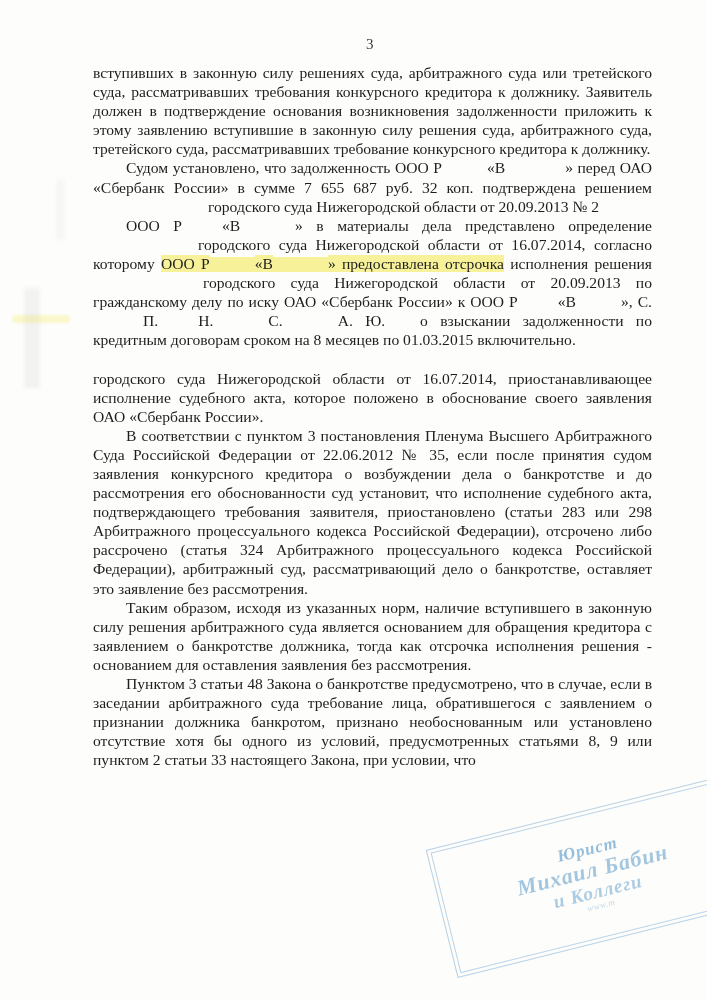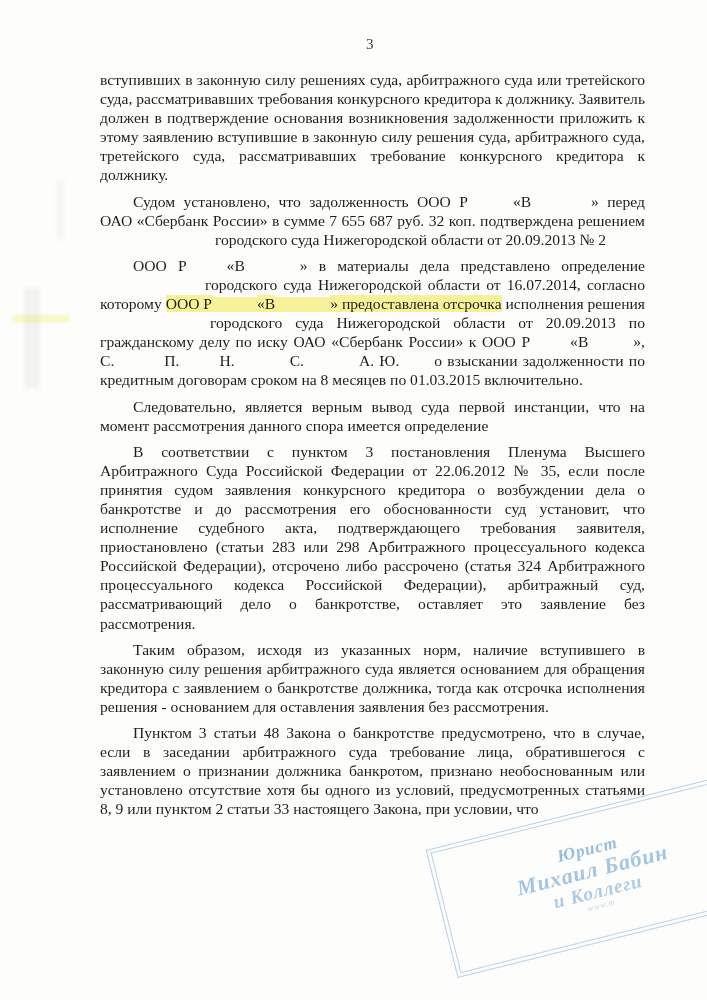--- a/index.html
+++ b/index.html
@@ -17,21 +17,21 @@
     font-size: 15px; color: #3a3a3a;
   }
 
   .doc {
     position: absolute; left: 93px; top: 63px; width: 559px;
     font-size: 15.6px; line-height: 19.1px;
     color: #1e1e1e;
     text-align: justify;
     z-index: 2;
   }
-  p.para { margin: 7px; }
+  p.para { margin: 0; }
   p.para.indent { text-indent: 33px; }
 
   .gap { display: inline-block; height: 12px; vertical-align: -2px; }
   .hl { background: #f7f29a; }
   span.gap.hl { height: 15px; vertical-align: -3px; }
 
   
   .stamp {
     position: absolute; left: 437px; top: 810px;
     width: 312px; height: 130px;
@@ -89,19 +89,19 @@
       <div class="stamp-line2">Михаил Бабин</div>
       <div class="stamp-line3">и Коллеги</div>
       <div class="stamp-url">www.m</div>
     </div>
   </div>
 
   <div class="doc">
       <p class="para"><span>вступивших в законную силу решениях суда, арбитражного суда или третейского суда, рассматривавших требования конкурсного кредитора к должнику. Заявитель должен в подтверждение основания возникновения задолженности приложить к этому заявлению вступившие в законную силу решения суда, арбитражного суда, третейского суда, рассматривавших требование конкурсного кредитора к должнику.</span></p>
       <p class="para indent"><span>Судом установлено, что задолженность ООО Р</span><span class="gap" style="width: 45px;"></span><span>«В</span><span class="gap" style="width: 60px;"></span><span>» перед ОАО «Сбербанк России» в сумме 7 655 687 руб. 32 коп. подтверждена решением</span><span class="gap" style="width: 115px;"></span><span>городского суда Нижегородской области от 20.09.2013 № 2</span></p>
       <p class="para indent"><span>ООО Р</span><span class="gap" style="width: 40px;"></span><span>«В</span><span class="gap" style="width: 55px;"></span><span>» в материалы дела представлено определение</span><span class="gap" style="width: 105px;"></span><span>городского суда Нижегородской области от 16.07.2014, согласно которому </span><span class="hl">ООО Р</span><span class="gap hl" style="width: 45px;"></span><span class="hl">«В</span><span class="gap hl" style="width: 55px;"></span><span class="hl">» предоставлена отсрочка</span><span> исполнения решения</span><span class="gap" style="width: 110px;"></span><span>городского суда Нижегородской области от 20.09.2013 по гражданскому делу по иску ОАО «Сбербанк России» к ООО Р</span><span class="gap" style="width: 40px;"></span><span>«В</span><span class="gap" style="width: 45px;"></span><span>», С.</span><span class="gap" style="width: 50px;"></span><span>П.</span><span class="gap" style="width: 40px;"></span><span>Н.</span><span class="gap" style="width: 55px;"></span><span>С.</span><span class="gap" style="width: 55px;"></span><span>А. Ю.</span><span class="gap" style="width: 35px;"></span><span>о взыскании задолженности по кредитным договорам сроком на 8 месяцев по 01.03.2015 включительно.</span></p>
-      <p class="para indent"><span>Следовательно, является верным вывод суда первой инстанции, что на момент рассмотрения данного спора имеется определение</span><br></p>
+      <p class="para indent"><br><span>городского суда Нижегородской области от 16.07.2014, приостанавливающее исполнение судебного акта, которое положено в обоснование своего заявления ОАО «Сбербанк России».</span></p>
       <p class="para indent"><span>В соответствии с пунктом 3 постановления Пленума Высшего Арбитражного Суда Российской Федерации от 22.06.2012 № 35, если после принятия судом заявления конкурсного кредитора о возбуждении дела о банкротстве и до рассмотрения его обоснованности суд установит, что исполнение судебного акта, подтверждающего требования заявителя, приостановлено (статьи 283 или 298 Арбитражного процессуального кодекса Российской Федерации), отсрочено либо рассрочено (статья 324 Арбитражного процессуального кодекса Российской Федерации), арбитражный суд, рассматривающий дело о банкротстве, оставляет это заявление без рассмотрения.</span></p>
       <p class="para indent"><span>Таким образом, исходя из указанных норм, наличие вступившего в законную силу решения арбитражного суда является основанием для обращения кредитора с заявлением о банкротстве должника, тогда как отсрочка исполнения решения - основанием для оставления заявления без рассмотрения.</span></p>
       <p class="para indent"><span>Пунктом 3 статьи 48 Закона о банкротстве предусмотрено, что в случае, если в заседании арбитражного суда требование лица, обратившегося с заявлением о признании должника банкротом, признано необоснованным или установлено отсутствие хотя бы одного из условий, предусмотренных статьями 8, 9 или пунктом 2 статьи 33 настоящего Закона, при условии, что</span></p>
     </div>
 
 </div>
 
 </body></html>

